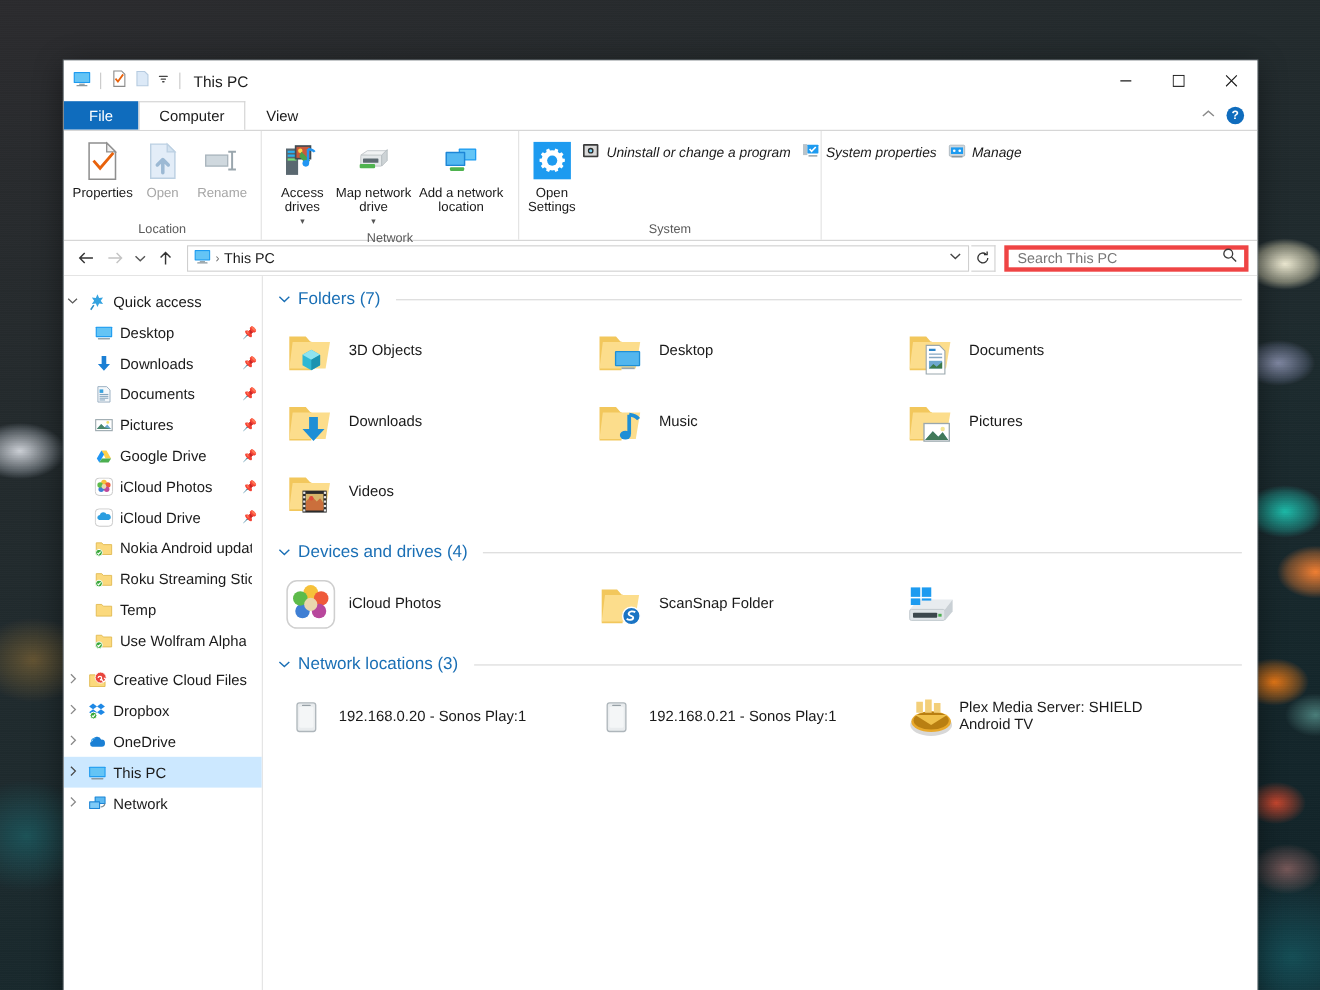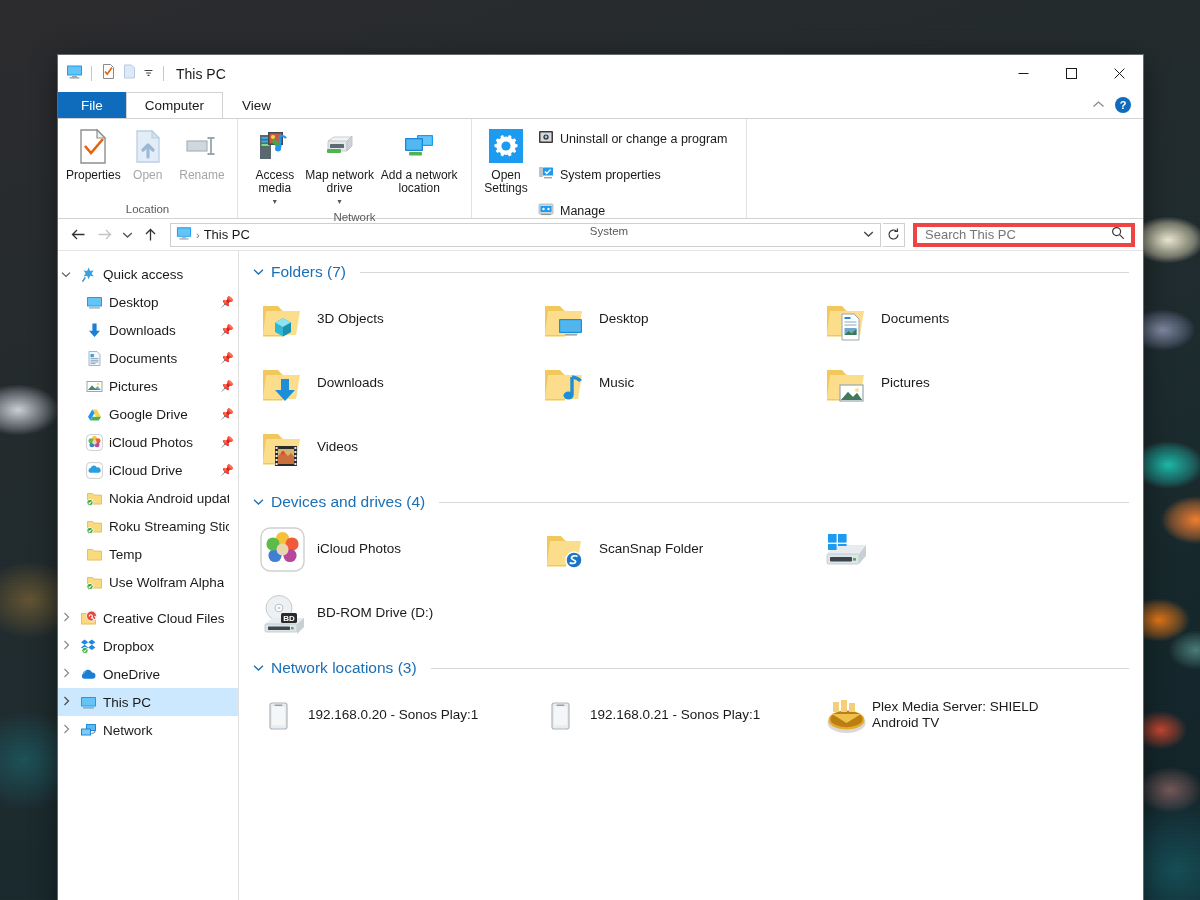--- a/index.html
+++ b/index.html
@@ -322,21 +322,21 @@
                 <rect x="5.5" y="17" width="8" height="2" fill="#77e07a"></rect>
                 <rect x="12" y="5" width="15" height="13" fill="#3f4b52"></rect>
                 <rect x="13.5" y="6.5" width="12" height="10" fill="#c95a3c"></rect>
                 <circle cx="17" cy="10" r="2" fill="#ffd84d"></circle>
                 <path d="M18 11l8 8-4 3-6-7z" fill="#4aa24a"></path>
                 <path d="M24 8.5v12.5" stroke="#2196f3" stroke-width="2.2" fill="none"></path>
                 <path d="M24 8.5c3 .4 5 1.2 6 2.6" stroke="#2196f3" stroke-width="2.2" fill="none"></path>
                 <circle cx="22" cy="21.5" r="3" fill="#2196f3"></circle>
               </svg>
           </span>
-          <span class="lbl">Access media</span>
+          <span class="lbl">Access drives</span>
           <span style="font-size:8px;color:#555;">▾</span>
         </div>
         <div class="bigbtn" style="width:72px;">
           <span class="ico48">
             <svg class="ico48" viewBox="0 0 38 38">
                 <path d="M7 14l6-4h18l-5 5z" fill="#f1f3f4" stroke="#c4c9cc" stroke-width="0.9"></path>
                 <rect x="7" y="14" width="19" height="10" rx="1" fill="#e4e8ea" stroke="#c0c6c9" stroke-width="0.9"></rect>
                 <path d="M26 14l5-5v10l-5 5z" fill="#cdd3d6" stroke="#b5bcc0" stroke-width="0.8"></path>
                 <rect x="9" y="17" width="14" height="4" rx="0.6" fill="#5d6a71"></rect>
                 <rect x="6" y="22" width="14" height="4" rx="1" fill="#4fb34f"></rect>
@@ -366,21 +366,21 @@
         <div class="bigbtn" style="width:52px;">
           <span class="ico48">
             <svg class="ico48" viewBox="0 0 38 38">
                 <rect x="2" y="2" width="34" height="34" fill="#1d9bf0"></rect>
                 <path d="M19 9.5l2 .4.9-1.9 2.6 1.1-.4 2 1.7 1.2 1.8-1 1.7 2.2-1.4 1.5.6 2 2 .3v2.8l-2 .3-.6 2 1.4 1.5-1.7 2.2-1.8-1-1.7 1.2.4 2-2.6 1.1-.9-1.9-2 .4-2-.4-.9 1.9-2.6-1.1.4-2-1.7-1.2-1.8 1-1.7-2.2 1.4-1.5-.6-2-2-.3v-2.8l2-.3.6-2-1.4-1.5 1.7-2.2 1.8 1 1.7-1.2-.4-2 2.6-1.1.9 1.9z" fill="#fff"></path>
                 <circle cx="19" cy="19" r="4.6" fill="#1d9bf0"></circle>
               </svg>
           </span>
           <span class="lbl">Open Settings</span>
         </div>
-        <div style="display:flex;flex-direction:column;gap:13px;padding-top:2px;">
+        <div style="display:flex;gap:2px;padding-top:2px;font-style:italic;">
           <div class="smallrow">
             <span>
               <svg width="16" height="16" viewBox="0 0 16 16">
                   <rect x="1" y="2" width="14" height="12" rx="1" fill="#3b3b3b"></rect>
                   <rect x="2.5" y="3.5" width="11" height="9" fill="#d9d9d9"></rect>
                   <circle cx="8" cy="8" r="2.6" fill="#2b2b2b"></circle>
                   <circle cx="8" cy="8" r="1.4" fill="#7fd4f5"></circle>
                 </svg>
             </span>
             <span>Uninstall or change a program</span>
@@ -828,36 +828,20 @@
                 <rect x="7" y="31" width="22" height="4.5" rx="0.8" fill="#3c474d"></rect>
                 <rect x="30" y="32" width="3" height="2.6" fill="#4caf50"></rect>
                 <g>
                   <rect x="5" y="8" width="8.6" height="8.6" fill="#1d9bf0"></rect>
                   <rect x="15" y="8" width="8.6" height="8.6" fill="#1d9bf0"></rect>
                   <rect x="5" y="18" width="8.6" height="6" fill="#1d9bf0"></rect>
                   <rect x="15" y="18" width="8.6" height="2" fill="#1d9bf0"></rect>
                 </g>
               </svg></span>
         </div>
-        <div class="tile">
-          <span class="tile-ico">
-            <svg width="47" height="47" viewBox="0 0 47 47">
-                <ellipse cx="20" cy="18" rx="13" ry="12.5" fill="#eef1f3" stroke="#c5ccd1" stroke-width="1"></ellipse>
-                <ellipse cx="20" cy="18" rx="4" ry="3.8" fill="#fff" stroke="#b9c1c6" stroke-width="1"></ellipse>
-                <ellipse cx="20" cy="18" rx="1.4" ry="1.3" fill="#c8ced2"></ellipse>
-                <path d="M6 34l8-6h31l-7 6z" fill="#e8ecef"></path>
-                <rect x="6" y="34" width="32" height="8" rx="1.2" fill="#dfe4e8" stroke="#c2c9ce" stroke-width="0.9"></rect>
-                <path d="M38 34l7-6v9l-7 7z" fill="#c9d0d5"></path>
-                <rect x="9" y="36.5" width="22" height="3.4" rx="0.7" fill="#3c474d"></rect>
-                <rect x="32" y="37" width="2.6" height="2.4" fill="#4caf50"></rect>
-                <rect x="22" y="23" width="16" height="10" rx="1.6" fill="#2b2b2b"></rect>
-                <text x="30" y="30.8" font-family="Liberation Sans, sans-serif" font-size="8" font-weight="bold" fill="#fff" text-anchor="middle">BD</text>
-              </svg></span>
-          <span class="tile-text">BD-ROM Drive (D:)</span>
-        </div>
       </div>
 
       <div class="group-head sec-network">
         <span class="gchev">
           <svg width="11" height="8" viewBox="0 0 11 8">
               <path d="M1 1.8L5.5 6 10 1.8" fill="none" stroke="#1a6fb5" stroke-width="1.3"></path>
             </svg></span>
         <span class="gtitle">Network locations (3)</span>
         <span class="grule"></span>
       </div>

